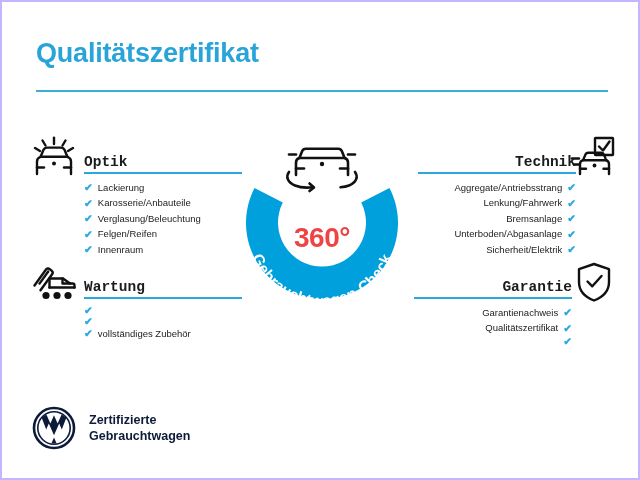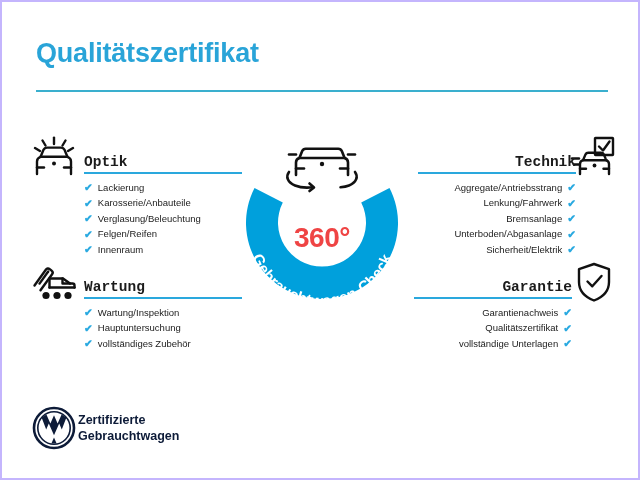--- a/index.html
+++ b/index.html
@@ -138,21 +138,21 @@
   
   #footer-logo {
     position: absolute;
     left: 30px;
     top: 404px;
     display: flex;
     align-items: center;
   }
   #vw-mark { flex: none; }
   #footer-text {
-    margin-left: 2px;
+    margin-left: 13px;
     font-size: 12.5px;
     font-weight: bold;
     color: #0d1b38;
     line-height: 16px;
     white-space: nowrap;
   }
   #footer-text span { display: block; }
 </style>
 </head>
 <body>
@@ -229,25 +229,23 @@
   </div>
 
   <div class="block left" id="block-wartung">
     <div class="block-head">
       <div class="head-label">Wartung</div>
       <div class="head-rule"></div>
     </div>
     <ul class="items">
       <li>
           <span class="chk">✔</span>
-          <span>Wartung/Inspektion</span>
-        </li>
-      <li>
-          <span class="chk">✔</span>
-          <span>Hauptuntersuchung</span>
+        </li>
+      <li>
+          <span class="chk">✔</span>
         </li>
       <li>
           <span class="chk">✔</span>
           <span>vollständiges Zubehör</span>
         </li>
     </ul>
   </div>
 
   <div class="sec-icon" id="icon-technik">
     <svg width="46" height="42" viewBox="0 0 46 42">
@@ -315,21 +313,20 @@
     <ul class="items">
       <li>
           <span>Garantienachweis</span>
           <span class="chk">✔</span>
         </li>
       <li>
           <span>Qualitätszertifikat</span>
           <span class="chk">✔</span>
         </li>
       <li>
-          <span>vollständige Unterlagen</span>
           <span class="chk">✔</span>
         </li>
     </ul>
   </div>
 
   <div id="badge">
     <svg width="184" height="190" viewBox="0 0 184 190">
       <defs>
         <path id="arcpath" d="M 18 108 A 74 74 0 1 0 166 108"></path>
       </defs>

